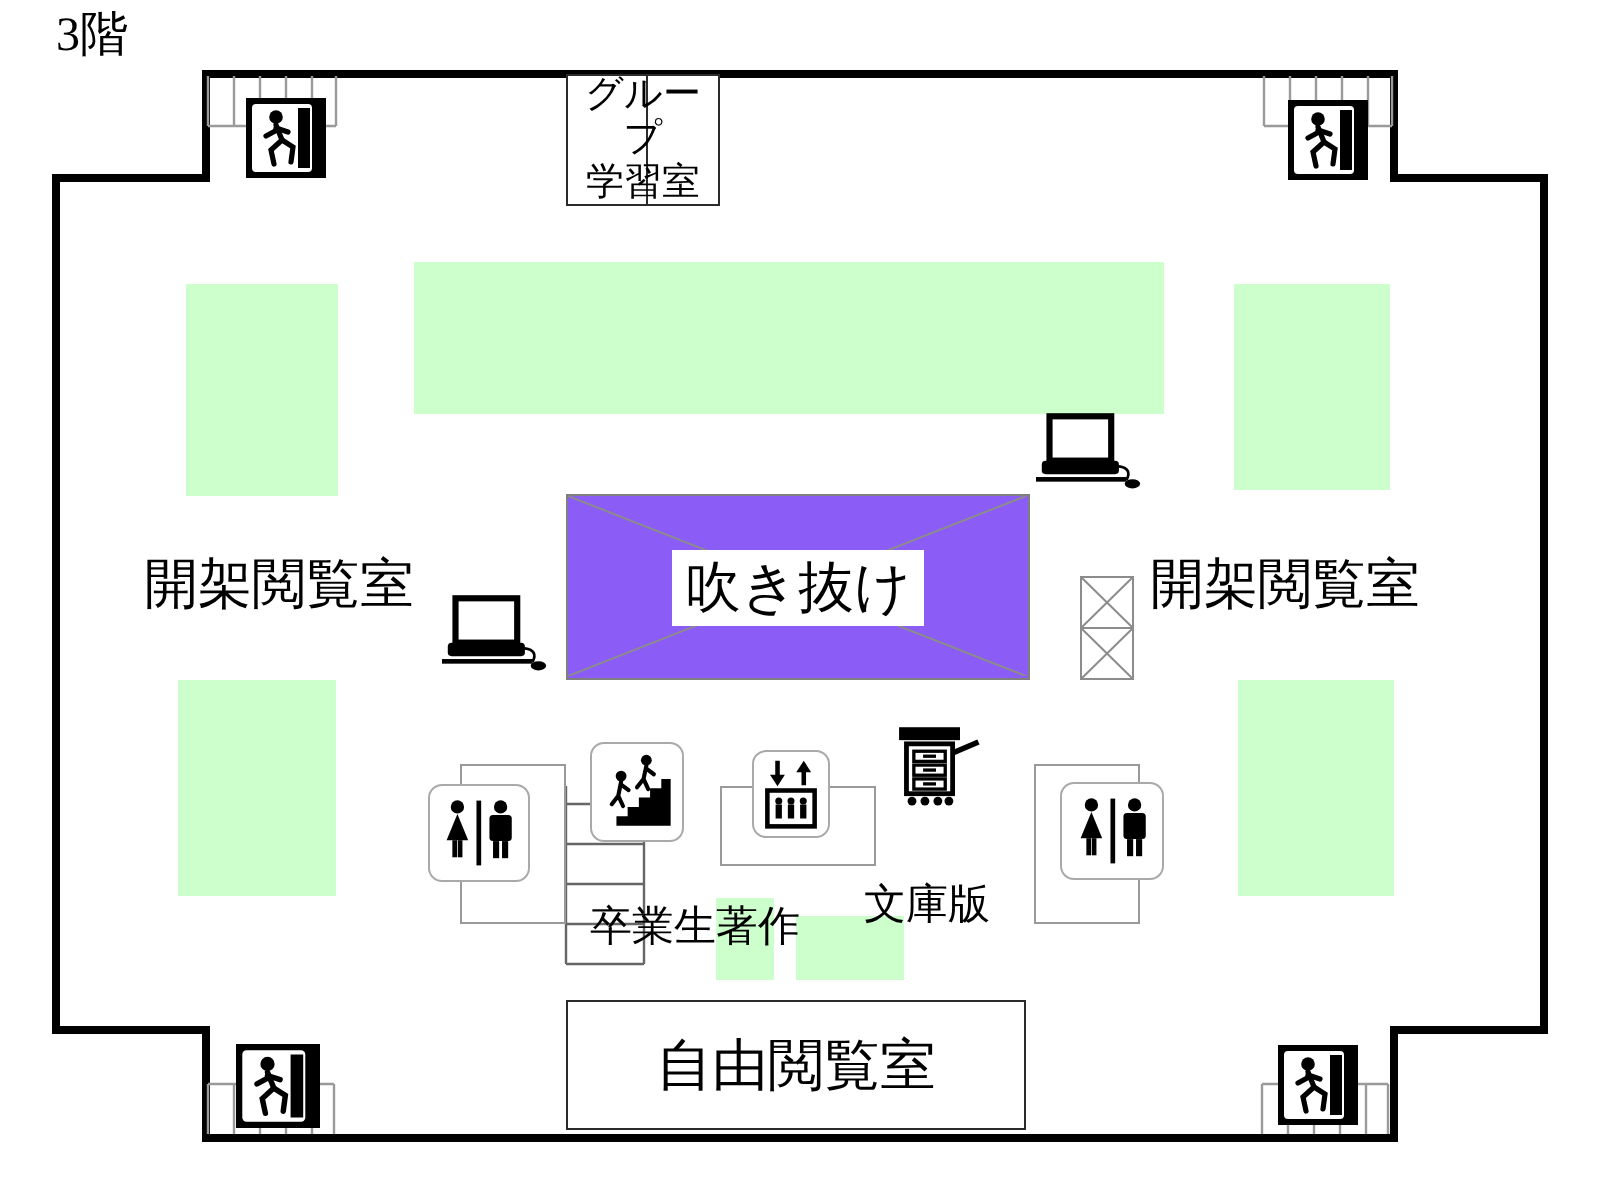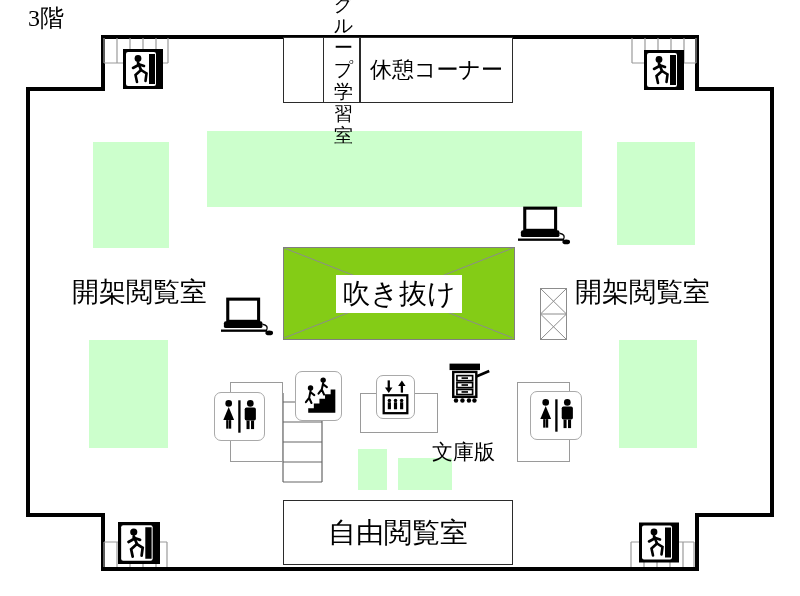--- a/index.html
+++ b/index.html
@@ -13,21 +13,21 @@
   .room.thin-dark{border:1px solid #2b2b2b;}
   .room.thin-gray{border:1px solid #9a9a9a;}
   .lbl{position:absolute;white-space:nowrap;line-height:1.05;color:#000;}
   .floor-title{font-size:24px;font-weight:500;}
   .sign{
     position:absolute;background:#fff;border:1.5px solid #a9a9a9;border-radius:7px;
     box-sizing:border-box;display:flex;align-items:center;justify-content:center;
   }
   svg{display:block;}
   .atrium{
-    position:absolute;background:#84cc16;border:1.5px solid #7f7f7f;box-sizing:border-box;
+    position:absolute;background:#8b5cf6;border:1.5px solid #7f7f7f;box-sizing:border-box;
   }
   .atrium .x-lines{position:absolute;left:0;top:0;}
   .atrium .lbl-wrap{
     position:absolute;inset:0;display:flex;align-items:center;justify-content:center;
   }
   .atrium .lbl-wrap span{background:#fff;padding:0 6px;font-size:28px;}
   .free-room{display:flex;align-items:center;justify-content:center;font-size:28px;}
   .top-room{display:flex;align-items:center;justify-content:center;text-align:center;}
 </style>
 </head>
@@ -89,29 +89,26 @@
       <line x1="283" y1="393" x2="283" y2="482"></line>
         <line x1="322" y1="393" x2="322" y2="482"></line>
       <line x1="283" y1="402" x2="322" y2="402"></line>
         <line x1="283" y1="422" x2="322" y2="422"></line>
       <line x1="283" y1="442" x2="322" y2="442"></line>
         <line x1="283" y1="462" x2="322" y2="462"></line>
       <line x1="283" y1="482" x2="322" y2="482"></line>
     </g>
   </svg>
 
-  <div class="room thin-dark top-room" style="left:283px;top:37px;width:77px;height:66px;padding-left:44px;">
+  <div class="room thin-dark top-room" style="left:283px;top:37px;width:77px;height:66px;">
     <div style="position:absolute;left:39px;top:0;width:1px;height:100%;background:#2b2b2b;"></div>
     <div style="font-size:19px;line-height:1.15;position:relative;">
       <div>グループ</div>
       <div>学習室</div>
     </div>
-  </div>
-  <div class="room thin-dark top-room" style="left:360px;top:37px;width:153px;height:66px;font-size:22px;">
-    <span>休憩コーナー</span>
   </div>
 
   <div class="lbl" style="left:72px;top:278px;font-size:27px;">開架閲覧室</div>
   <div class="lbl" style="left:575px;top:278px;font-size:27px;">開架閲覧室</div>
 
   <div class="atrium" style="left:283px;top:247px;width:232px;height:93px;">
     <svg class="x-lines" width="229" height="90" viewBox="0 0 229 90">
       <line x1="0" y1="0" x2="229" y2="90" stroke="#8c8c8c" stroke-width="1"></line>
       <line x1="0" y1="90" x2="229" y2="0" stroke="#8c8c8c" stroke-width="1"></line>
     </svg>
@@ -218,20 +215,21 @@
         <line x1="19" y1="32.7" x2="26" y2="32.7"></line>
     </g>
     <g fill="#000">
       <circle cx="13" cy="42" r="2.4"></circle>
         <circle cx="20" cy="42" r="2.4"></circle>
       <circle cx="27" cy="42" r="2.4"></circle>
         <circle cx="33" cy="42" r="2.4"></circle>
     </g>
   </svg>
 
+  <div class="lbl" style="left:295px;top:452px;font-size:21px;">卒業生著作</div>
   <div class="lbl" style="left:399px;top:441px;font-size:21px;margin-left:33px;">文庫版</div>
 
   <div class="room thin-dark free-room" style="left:283px;top:500px;width:230px;height:65px;justify-content:center;">
     <span>自由閲覧室</span>
   </div>
 
   <svg class="abs" style="left:123px;top:49px;" width="40" height="40" viewBox="0 0 40 40">
     <rect width="40" height="40" fill="#000"></rect>
     <rect x="3" y="3" width="30" height="34" rx="2" fill="#fff"></rect>
     <rect x="26" y="5" width="6" height="30" fill="#000"></rect>

